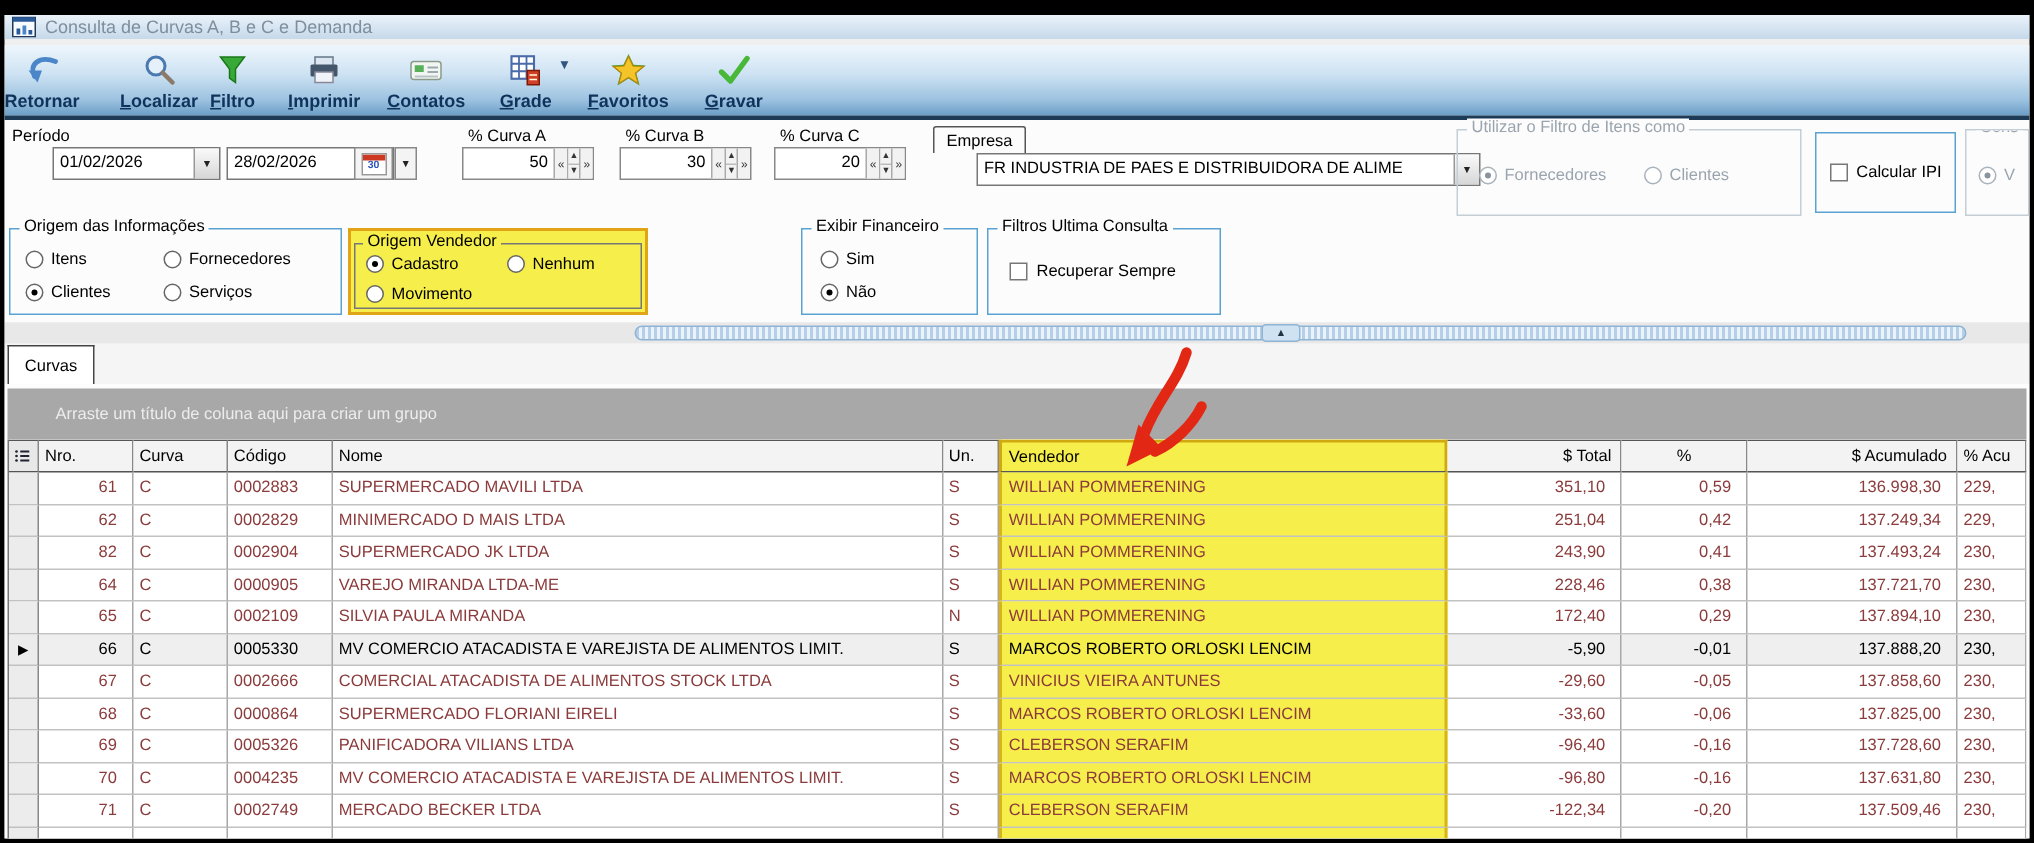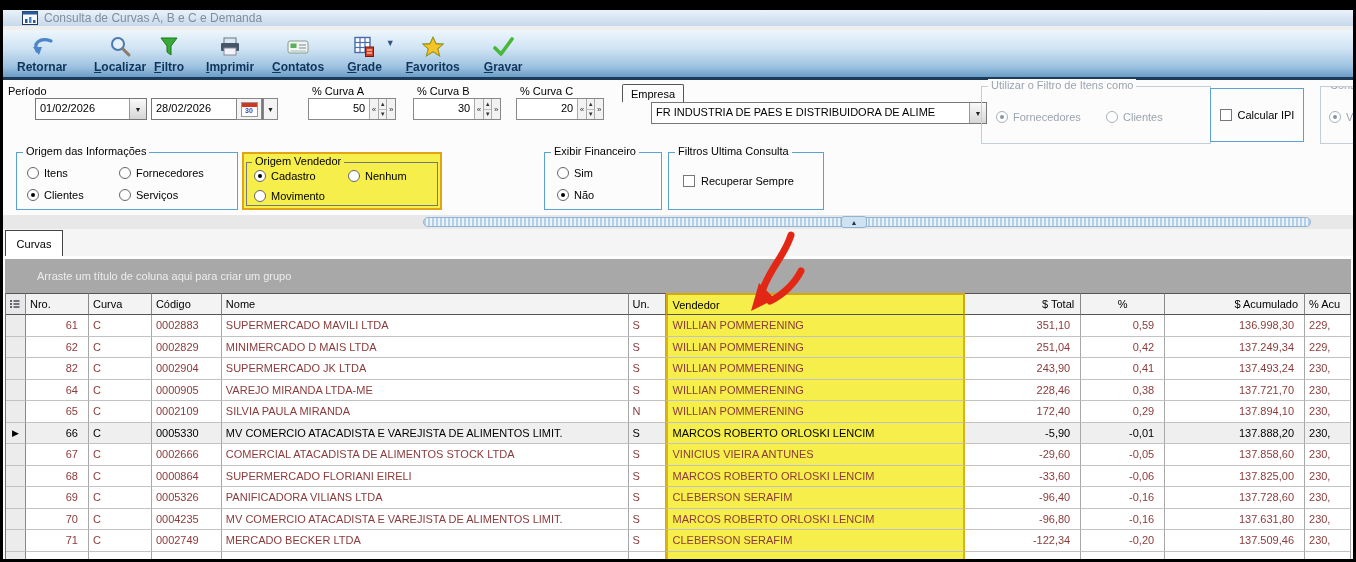--- a/index.html
+++ b/index.html
@@ -3,21 +3,21 @@
 <meta charset="utf-8">
 <style>
   html,body{margin:0;padding:0;background:#444;}
   *{box-sizing:border-box;}
   #app{position:relative;width:1356px;height:562px;background:#000;overflow:hidden;
        font-family:"Liberation Sans",sans-serif;}
   #win{position:absolute;left:3px;top:10px;width:1350px;height:549px;background:#efefef;overflow:hidden;}
 
   
   .titlebar{position:absolute;left:0;top:0;width:1350px;height:16px;
-    background:linear-gradient(#eaf2fa,#c6d9ea);display:flex;align-items:center;padding-left:19px;}
+    background:linear-gradient(#eaf2fa,#c6d9ea);display:flex;align-items:center;padding-left:5px;}
   .titlebar .title{font-size:12px;color:#7e8e9c;margin-left:6px;}
 
   
   .toolbar{position:absolute;left:0;top:20px;width:1350px;height:50px;
     background:linear-gradient(#eef6fc 0%,#cfe3f3 40%,#9cc2e0 78%,#6b9dc6 100%);
     border-bottom:3px solid #1d3a56;display:flex;align-items:flex-end;padding-bottom:3px;}
   .tbtn{display:flex;flex-direction:column;align-items:center;cursor:default;}
   .tbtn svg{margin-bottom:1px;}
   .tlabel{font-size:12px;font-weight:bold;color:#10335c;white-space:nowrap;}
   .ulf::first-letter{text-decoration:underline;}
@@ -38,21 +38,21 @@
   .updn div{flex:1;background:#f2f2f2;display:flex;align-items:center;justify-content:center;
       font-size:6px;color:#333;}
   .updn div:first-child{border-bottom:1px solid #bbb;}
   .btnbox{position:absolute;border:1px solid #888;background:#f4f4f4;display:flex;
       align-items:center;justify-content:center;}
   .calglyph{width:17px;height:15px;border:1px solid #999;background:#fff;position:relative;overflow:hidden;}
   .calglyph .band{position:absolute;top:0;left:0;right:0;height:4px;background:#cc3820;}
   .calglyph .num{position:absolute;top:4px;left:0;right:0;text-align:center;font-size:7px;
       font-weight:bold;color:#2a52b8;}
 
-  .group{position:absolute;border:1px solid #9aaab6;margin-left:10px;}
+  .group{position:absolute;border:1px solid #9aaab6;}
   .group .legend{position:absolute;top:-8px;left:6px;background:#fcfcfc;padding:0 3px;
       font-size:11px;color:#000;white-space:nowrap;}
   .gblue{border-color:#5aa2d0;}
   .ggray{border-color:#c4ced6;}
   .ggray .legend{color:#9aa4ae;}
   .gyellow{background:#f6ee4a;border:2px solid #e0a416;}
   .gyellow::before{content:"";position:absolute;left:2px;right:2px;top:8px;bottom:2px;border:1px solid #777;}
   .gyellow .legend{position:absolute;top:1px;left:8px;background:#f6ee4a;padding:0 3px;font-size:11px;z-index:2;}
 
   .radio{position:absolute;display:flex;align-items:center;gap:5px;font-size:11px;color:#000;z-index:3;}
@@ -129,21 +129,21 @@
       <rect x="0.5" y="0.5" width="15" height="13" fill="#f8fbff" stroke="#223a58"></rect>
       <rect x="0.5" y="0.5" width="15" height="3" fill="#2a5a9a"></rect>
       <rect x="3" y="8" width="2.5" height="4" fill="#2a5a9a"></rect>
       <rect x="7" y="6" width="2.5" height="6" fill="#4a86c8"></rect>
       <rect x="11" y="9" width="2.5" height="3" fill="#2a5a9a"></rect>
     </svg>
     <span class="title">Consulta de Curvas A, B e C e Demanda</span>
   </div>
 
   <div class="toolbar">
-    <div class="tbtn" style="margin-left:14px">
+    <div class="tbtn" style="margin-left:0">
       <svg width="26" height="24" viewBox="0 0 24 24">
         <path d="M21 6 C 10 2, 3 8, 7 16" fill="none" stroke="#4a86c8" stroke-width="3.2" stroke-linecap="round"></path>
         <polygon points="3,12 9,20 12,12" fill="#4a86c8"></polygon>
       </svg>
       <span class="tlabel">Retornar</span>
     </div>
     <div class="tbtn" style="margin-left:27px">
       <svg width="26" height="24" viewBox="0 0 24 24">
         <circle cx="10" cy="9" r="6" fill="#e6f0fa" stroke="#4a7ab0" stroke-width="2"></circle>
         <line x1="14.5" y1="13.5" x2="21" y2="20" stroke="#8a7a6a" stroke-width="3" stroke-linecap="round"></line>

